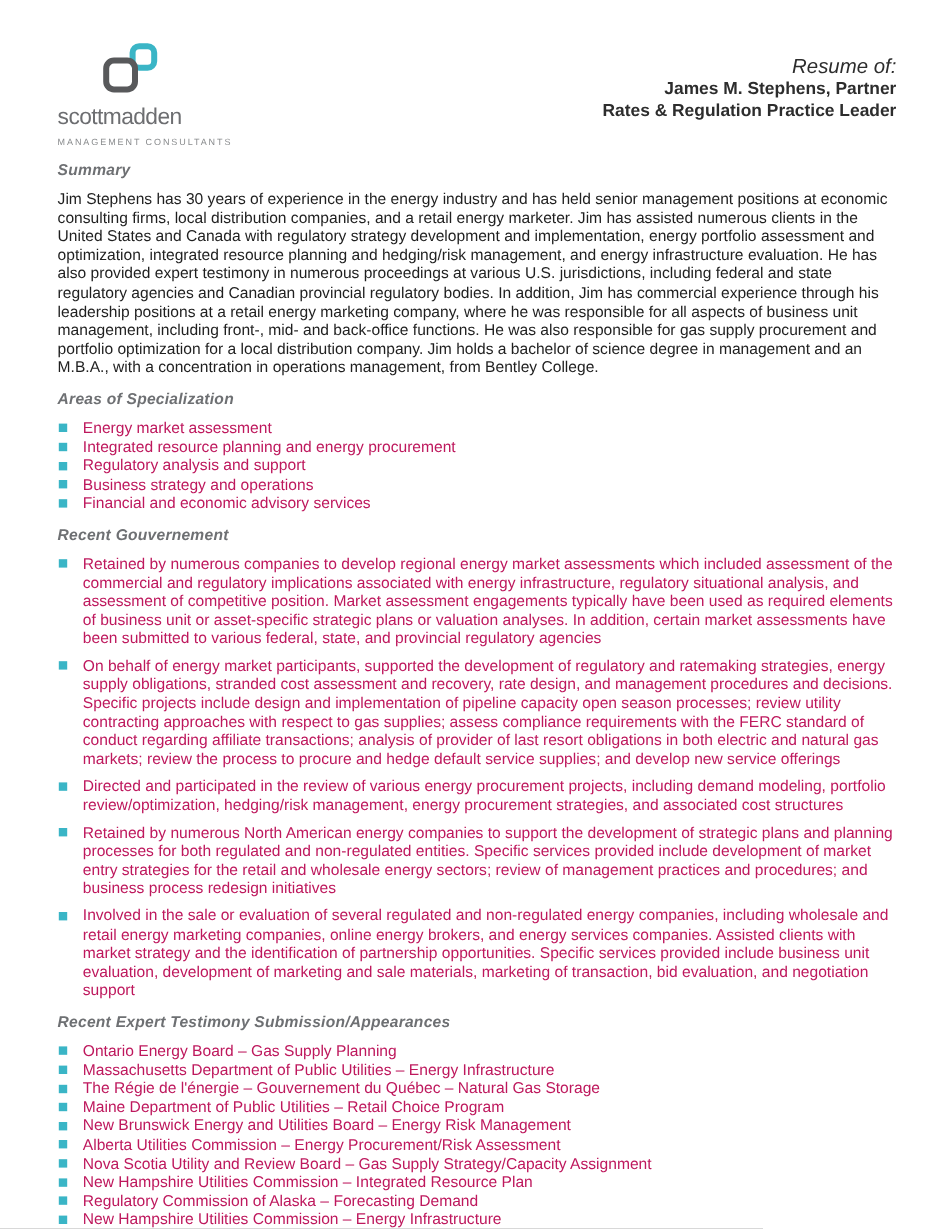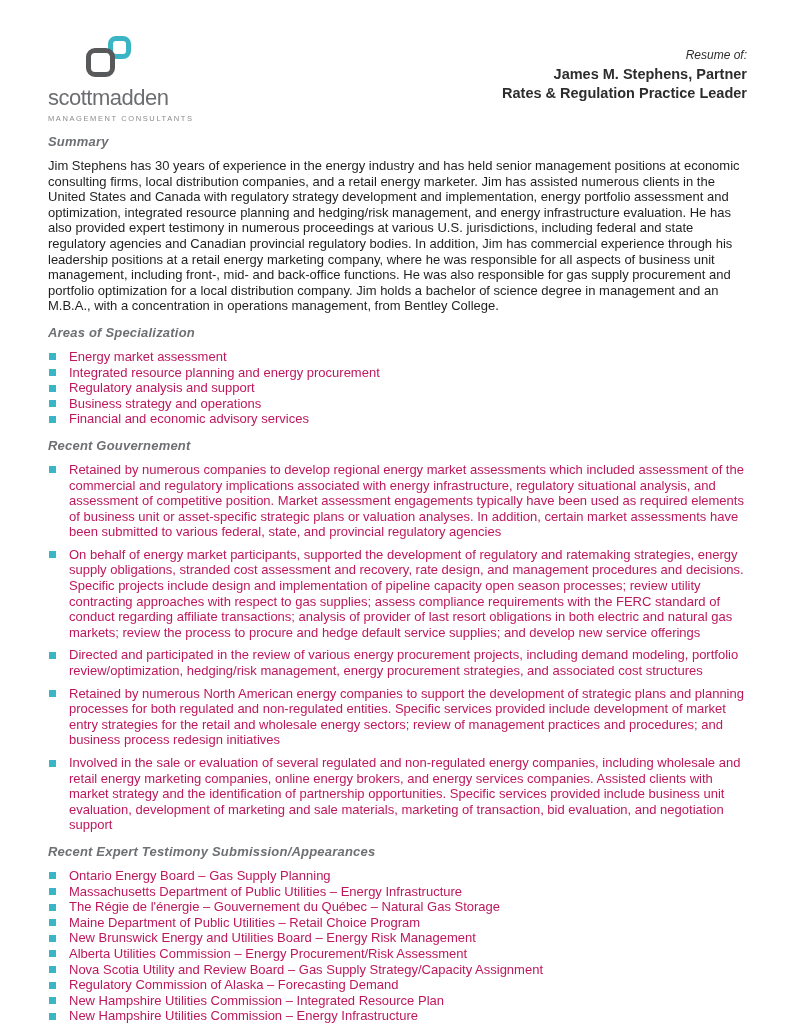--- a/index.html
+++ b/index.html
@@ -25,36 +25,36 @@
     border: 5px solid #3ab5c6;
     top: 0; left: 24px;
     border-radius: 8px;
   }
   .sq-gray {
     width: 29px; height: 29px;
     border: 5px solid #58595b;
     top: 12px; left: 2px;
   }
   .logo-text {
-    font-size: 22px;
+    font-size: 19px;
     color: #6d6e71;
     letter-spacing: -0.5px;
     line-height: 28px;
     margin-top: 2px;
   }
   .logo-tagline {
     font-size: 7.5px;
     color: #8a8c8e;
     letter-spacing: 1.6px;
     text-align: left;
     margin-top: 2px;
     padding-right: 2px;
   }
   .title-block { text-align: right; padding-top: 10px; line-height: 19px; }
-  .resume-of { font-style: italic; font-size: 12px; color: #2d2d2d; }
+  .resume-of { font-style: italic; font-size: 17px; color: #2d2d2d; }
   .person-name, .person-title { font-weight: bold; font-size: 14.5px; color: #2d2d2d; }
   
   .section-heading {
     font-weight: bold;
     font-style: italic;
     font-size: 13px;
     color: #6e7073;
     letter-spacing: 0.2px;
     margin-top: 11px;
     margin-bottom: 9px;
@@ -136,19 +136,19 @@
   <div class="section">
     <div class="section-heading">Recent Expert Testimony Submission/Appearances</div>
     <ul class="bullet-list">
       <li>Ontario Energy Board – Gas Supply Planning</li>
       <li>Massachusetts Department of Public Utilities – Energy Infrastructure</li>
       <li>The Régie de l'énergie – Gouvernement du Québec – Natural Gas Storage</li>
       <li>Maine Department of Public Utilities – Retail Choice Program</li>
       <li>New Brunswick Energy and Utilities Board – Energy Risk Management</li>
       <li>Alberta Utilities Commission – Energy Procurement/Risk Assessment</li>
       <li>Nova Scotia Utility and Review Board – Gas Supply Strategy/Capacity Assignment</li>
+      <li>New Hampshire Utilities Commission – Integrated Resource Plan</li>
       <li>Regulatory Commission of Alaska – Forecasting Demand</li>
-      <li>New Hampshire Utilities Commission – Integrated Resource Plan</li>
       <li>New Hampshire Utilities Commission – Energy Infrastructure</li>
     </ul>
   </div>
 
 </div>
 
 </body></html>

